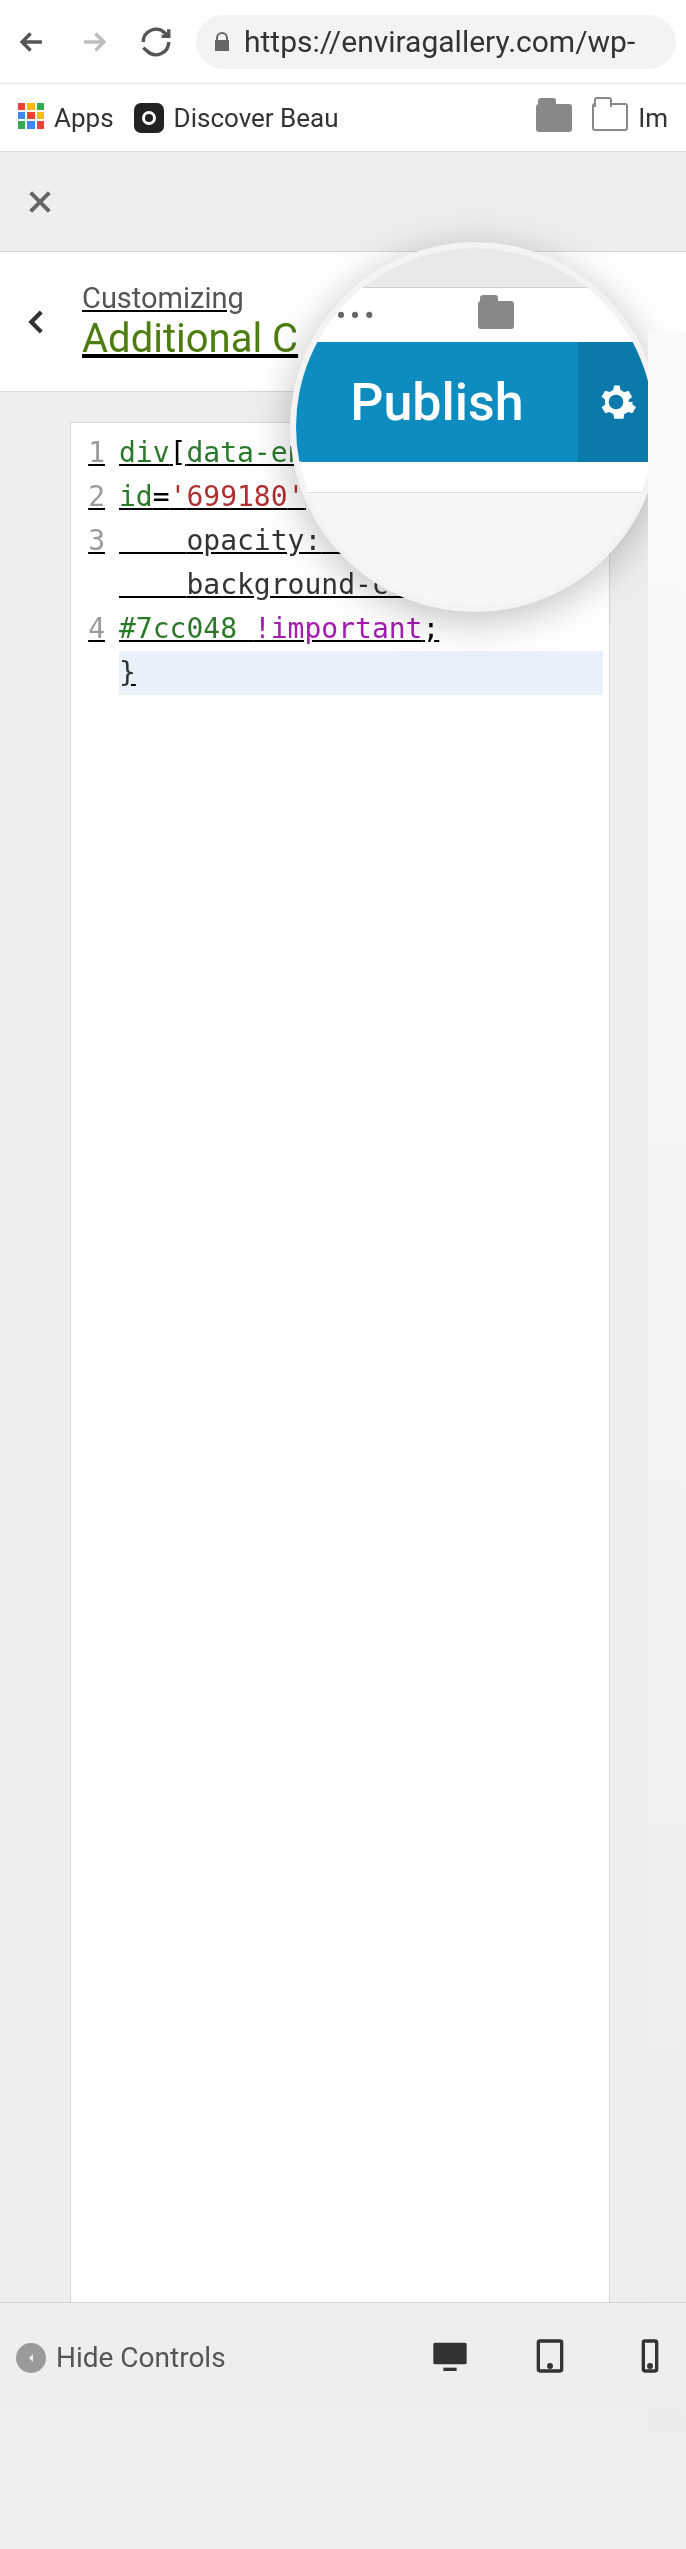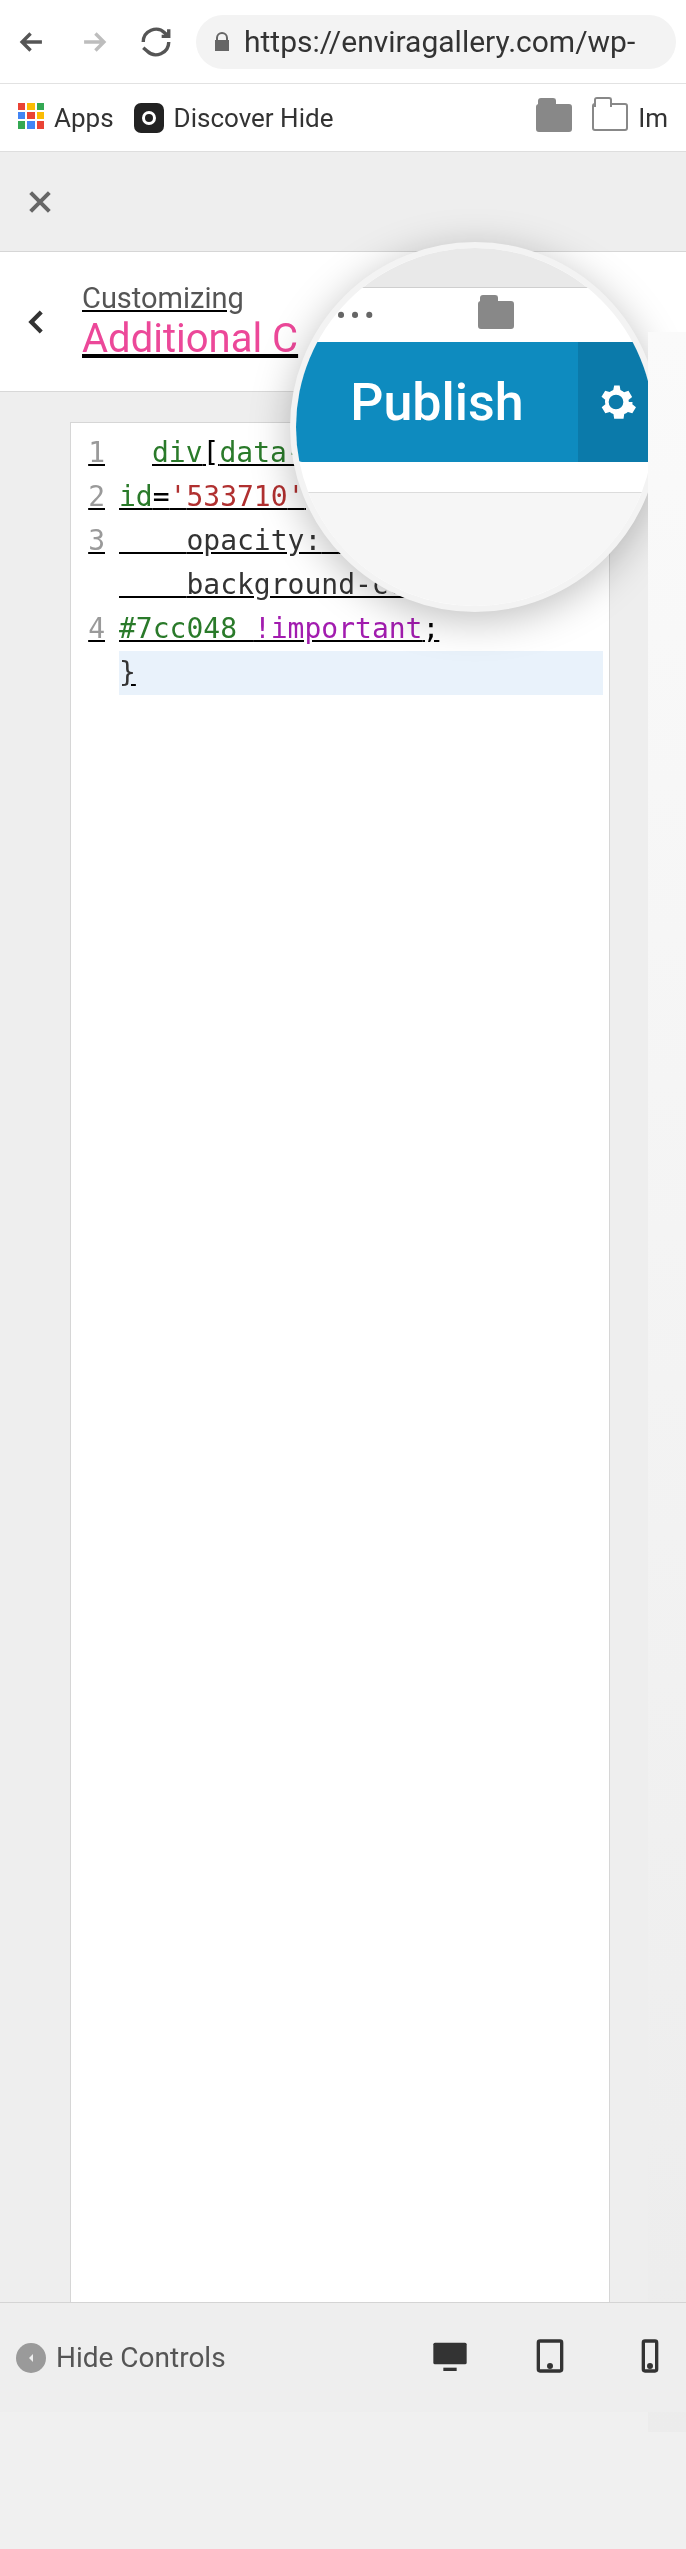--- a/index.html
+++ b/index.html
@@ -31,41 +31,41 @@
   
   .cust-shell{position:relative; background:#eeeeee;text-decoration:underline;}
   .cust-top{height:100px;display:flex;align-items:center;padding:0 18px;background:#eeeeee;border-bottom:1px solid #d6d6d6;}
   .close-x{width:44px;height:44px;display:flex;align-items:center;justify-content:center;color:#666;}
   .close-x svg{width:32px;height:32px;}
 
   .cust-second{height:140px;background:#fff;display:flex;align-items:center;padding:0 10px;gap:18px;border-bottom:1px solid #d8d8d8;}
   .back-chev{width:54px;height:54px;display:flex;align-items:center;justify-content:center;color:#333;}
   .back-chev svg{width:34px;height:34px;}
   .crumb-stack .crumb1{font-size:29px;color:#555;}
-  .crumb-stack .crumb2{font-size:40px;color:#ec4899;font-weight:400;}
+  .crumb-stack .crumb2{font-size:40px;color:#4d7c0f;font-weight:400;}
 
   
   .magnifier{position:absolute;top:90px;left:290px;width:370px;height:370px;border-radius:50%;background:#fff;border:6px solid #f3f3f3;box-shadow:0 8px 40px rgba(0,0,0,0.25);overflow:hidden;}
   .mag-inner{position:absolute;inset:0;display:flex;flex-direction:column;}
   .mag-bar{height:40px;background:#e9e9e9;border-bottom:1px solid #cfcfcf;}
   .mag-gap{height:54px;}
   .mag-row{display:flex;align-items:stretch;height:120px;margin:0 0;}
   .mag-publish{flex:1;background:#0e8bbf;color:#fff;font-size:52px;font-weight:500;display:flex;align-items:center;justify-content:center;border-radius:6px 0 0 6px;}
   .mag-gear{width:76px;background:#0b7aaa;display:flex;align-items:center;justify-content:center;border-radius:0 6px 6px 0;color:#fff;}
   .mag-gear svg{width:44px;height:44px;}
   .mag-below{flex:1;background:#f6f6f6;border-top:1px solid #dcdcdc;margin-top:30px;}
 
   
   .editor-wrap{padding:30px 0 0 70px; background:#eeeeee;}
   .editor{background:#fff;border:1px solid #d6d6d6;width:540px;height:1990px;display:flex;font-family:ui-monospace,Menlo,Consolas,monospace;font-size:28px;line-height:44px;}
   .gutter{width:40px;text-align:right;color:#9a9a9a;padding:8px 6px 0 0;user-select:none;}
   .gutter div{height:44px;}
   .code{flex:1;padding:8px 6px 0 8px;white-space:pre-wrap;word-break:break-word;}
   .hl-line{background:#e9f2fb;display:block;width:100%;}
-  .t-tag{color:#2a7a2a;margin-left:33px;}
+  .t-tag{color:#2a7a2a;}
   .t-attr{color:#2a7a2a;}
   .t-str{color:#b03030;}
   .t-cls{color:#7a1f7a;}
   .t-brace{color:#333;}
   .t-prop{color:#333;}
   .t-num{color:#b03030;}
   .t-imp{color:#a21caf;}
   .t-hex{color:#2a7a2a;}
 
   
@@ -120,21 +120,21 @@
           <span></span>
           <span></span>
           <span></span>
         </div>
       <span>Apps</span>
     </div>
     <div class="bk-item">
       <div class="cam-icon">
           <div class="c"></div>
         </div>
-      <span>Discover Hide</span>
+      <span>Discover Beau</span>
     </div>
     <div class="bk-item" style="margin-left:auto;">
       <div class="folder-icon solid"></div>
     </div>
     <div class="bk-item">
       <div class="folder-icon"></div>
       <span>Im</span>
     </div>
   </div>
 </div>
@@ -181,21 +181,21 @@
 
   <div class="editor-wrap">
     <div class="editor">
       <div class="gutter">
         <div>1</div>
         <div>2</div>
         <div>3</div>
         <div></div>
         <div>4</div>
       </div>
-      <div class="code"><span class="t-tag">div</span><span>[</span><span class="t-attr">data-envirabox-id</span><span>=</span><span class="t-str">'</span><span class="t-str">533710</span><span class="t-str">'</span><span>]</span><span> </span><span class="t-cls">.envirabox-bg</span><span> </span><span class="t-brace">{</span>
+      <div class="code"><span class="t-tag">div</span><span>[</span><span class="t-attr">data-envirabox-id</span><span>=</span><span class="t-str">'</span><span class="t-str">699180</span><span class="t-str">'</span><span>]</span><span> </span><span class="t-cls">.envirabox-bg</span><span> </span><span class="t-brace">{</span>
 <span>    </span><span class="t-prop">opacity:</span><span> </span><span class="t-num">1</span><span> </span><span class="t-imp">!important</span><span>;</span>
 <span>    </span><span class="t-prop">background-color:</span><span> </span><span class="t-hex">#7cc048</span><span> </span><span class="t-imp">!important</span><span>;</span>
 <span class="hl-line"><span class="t-brace">}</span></span></div>
     </div>
   </div>
 
   <div class="preview-sliver"></div>
 
   <div class="footer">
     <div class="hide-ctrl">

